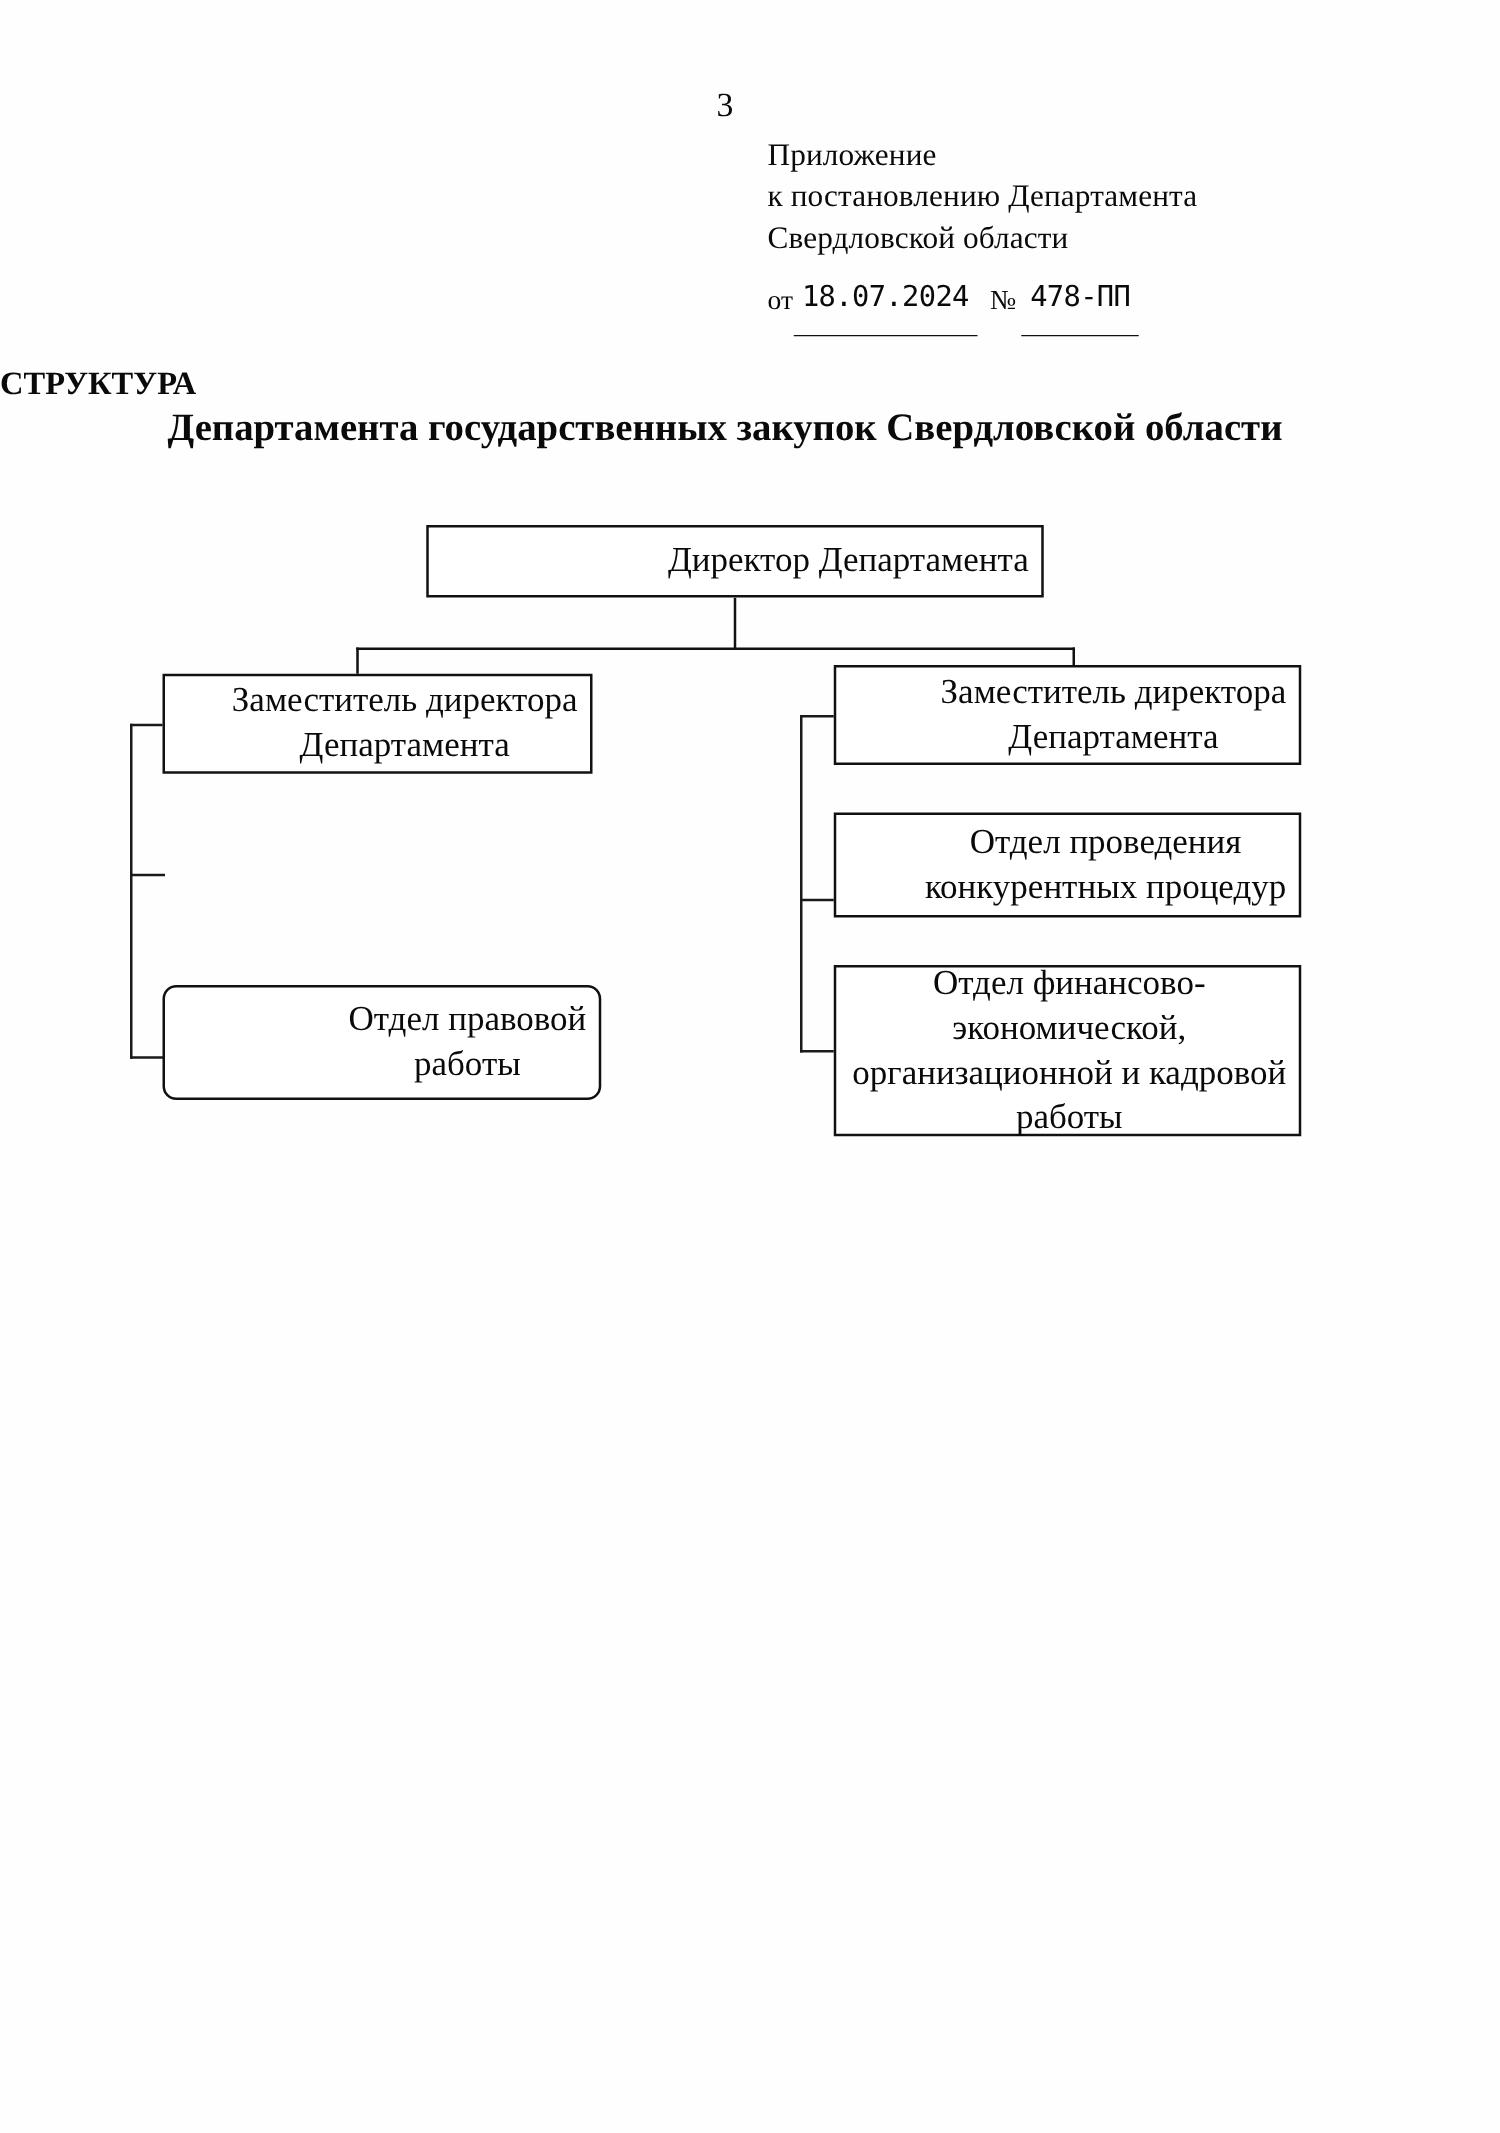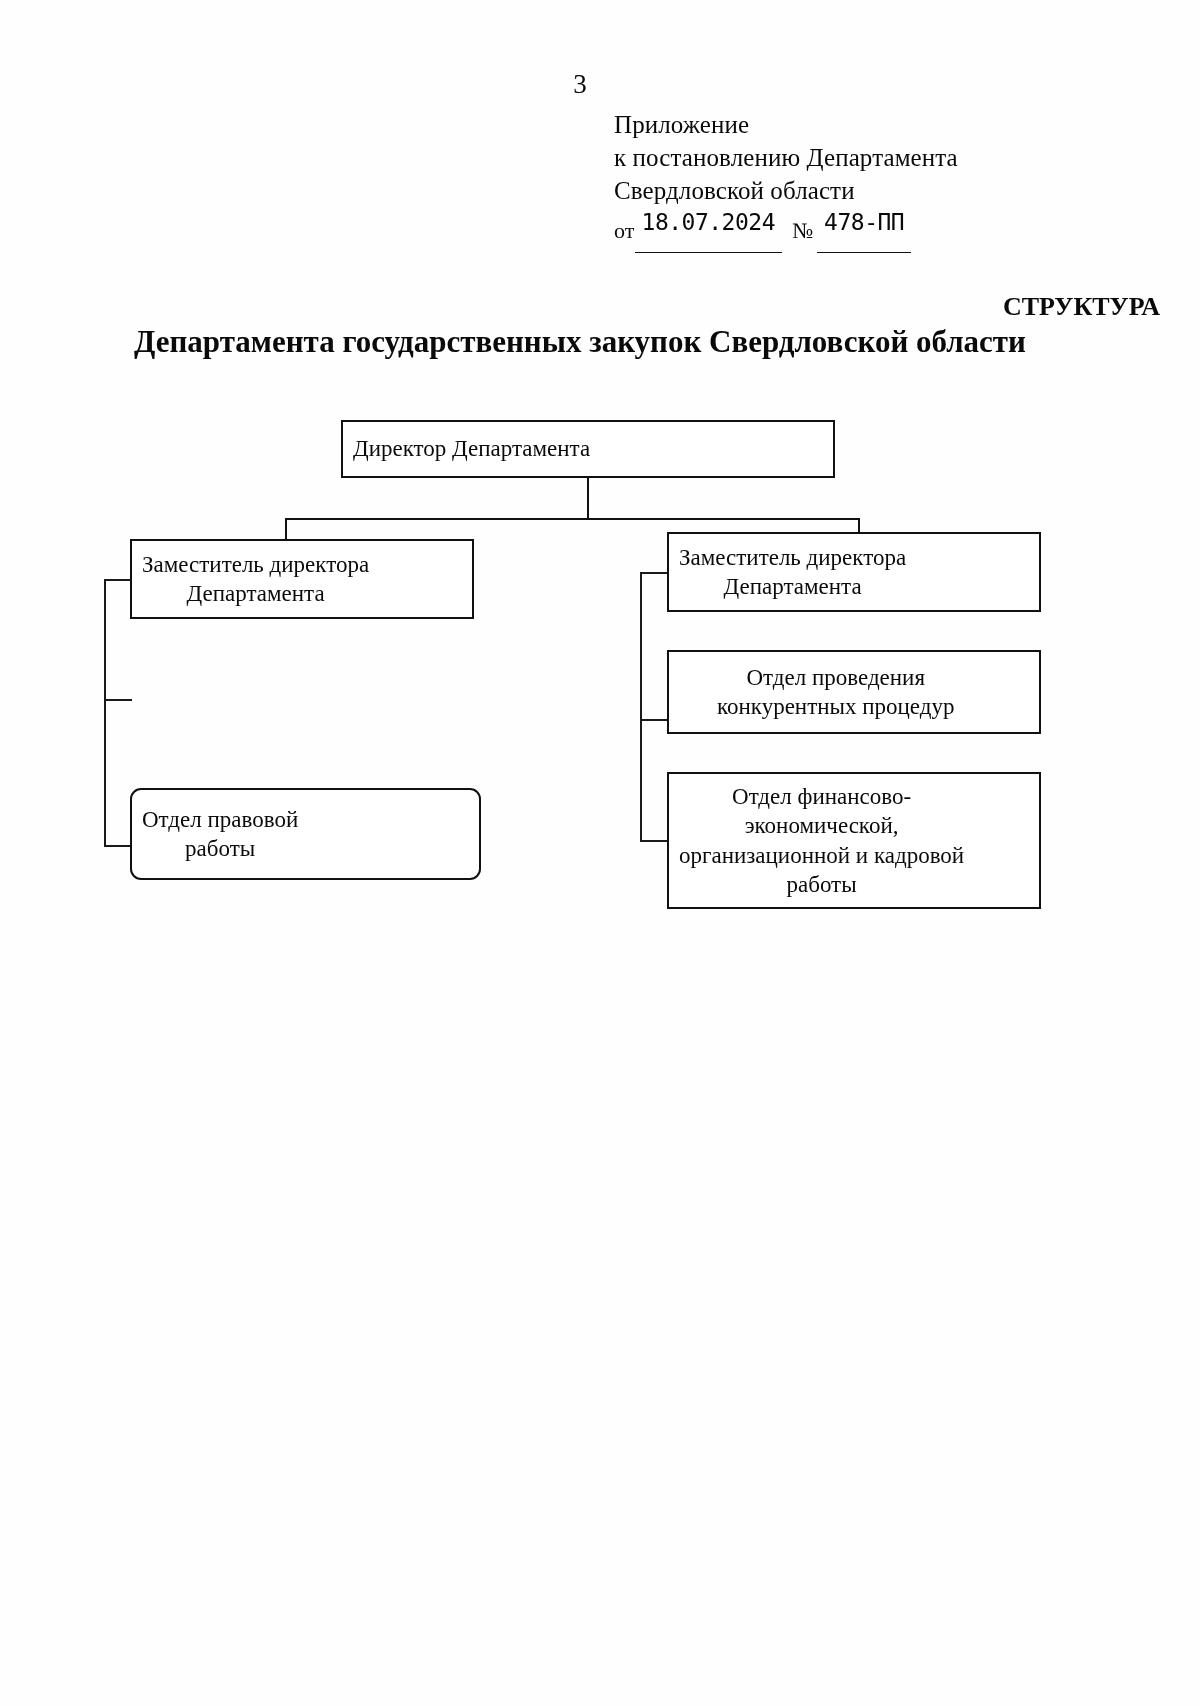--- a/index.html
+++ b/index.html
@@ -39,23 +39,23 @@
     left: 614px;
     top: 108px;
     width: 500px;
     font-size: 25px;
     line-height: 1.32;
     letter-spacing: 0.1px;
   }
   .appendix-line { white-space: nowrap; }
 
   .dateline {
-    margin-top: 2px;
+    margin-top: 18px;
     display: flex;
-    align-items: center;
+    align-items: flex-start;
     white-space: nowrap;
   }
   .dateline .lbl {
     font-size: 22px;
     padding-bottom: 1px;
   }
   .dateline .typed {
     font-family: "DejaVu Sans Mono", "Liberation Mono", monospace;
     font-size: 23px;
     letter-spacing: -0.5px;
@@ -67,21 +67,21 @@
     font-size: 22px;
     padding: 0 4px 1px 10px;
   }
 
   
   .doc-title {
     position: absolute;
     left: 0;
     top: 288px;
     width: 1160px;
-    text-align: right;
+    text-align: left;
     font-weight: bold;
     font-size: 26px;
     line-height: 1.45;
   }
   .doc-subtitle {
     position: absolute;
     left: 0;
     top: 320px;
     width: 1160px;
     text-align: center;
@@ -99,23 +99,23 @@
     height: 1706px;
   }
 
   .node {
     position: absolute;
     box-sizing: border-box;
     border: 2.2px solid #111;
     background: #ffffff;
     display: flex;
     align-items: center;
-    justify-content: flex-start;
+    justify-content: flex-end;
     text-align: center;
-    font-size: 23px;
+    font-size: 28px;
     line-height: 1.28;
     padding: 4px 10px;
     z-index: 3;
   }
   .node span { display: block; }
 
   
   #node-director { left: 341px; top: 420px; width: 494px; height: 58px; }
 
   

